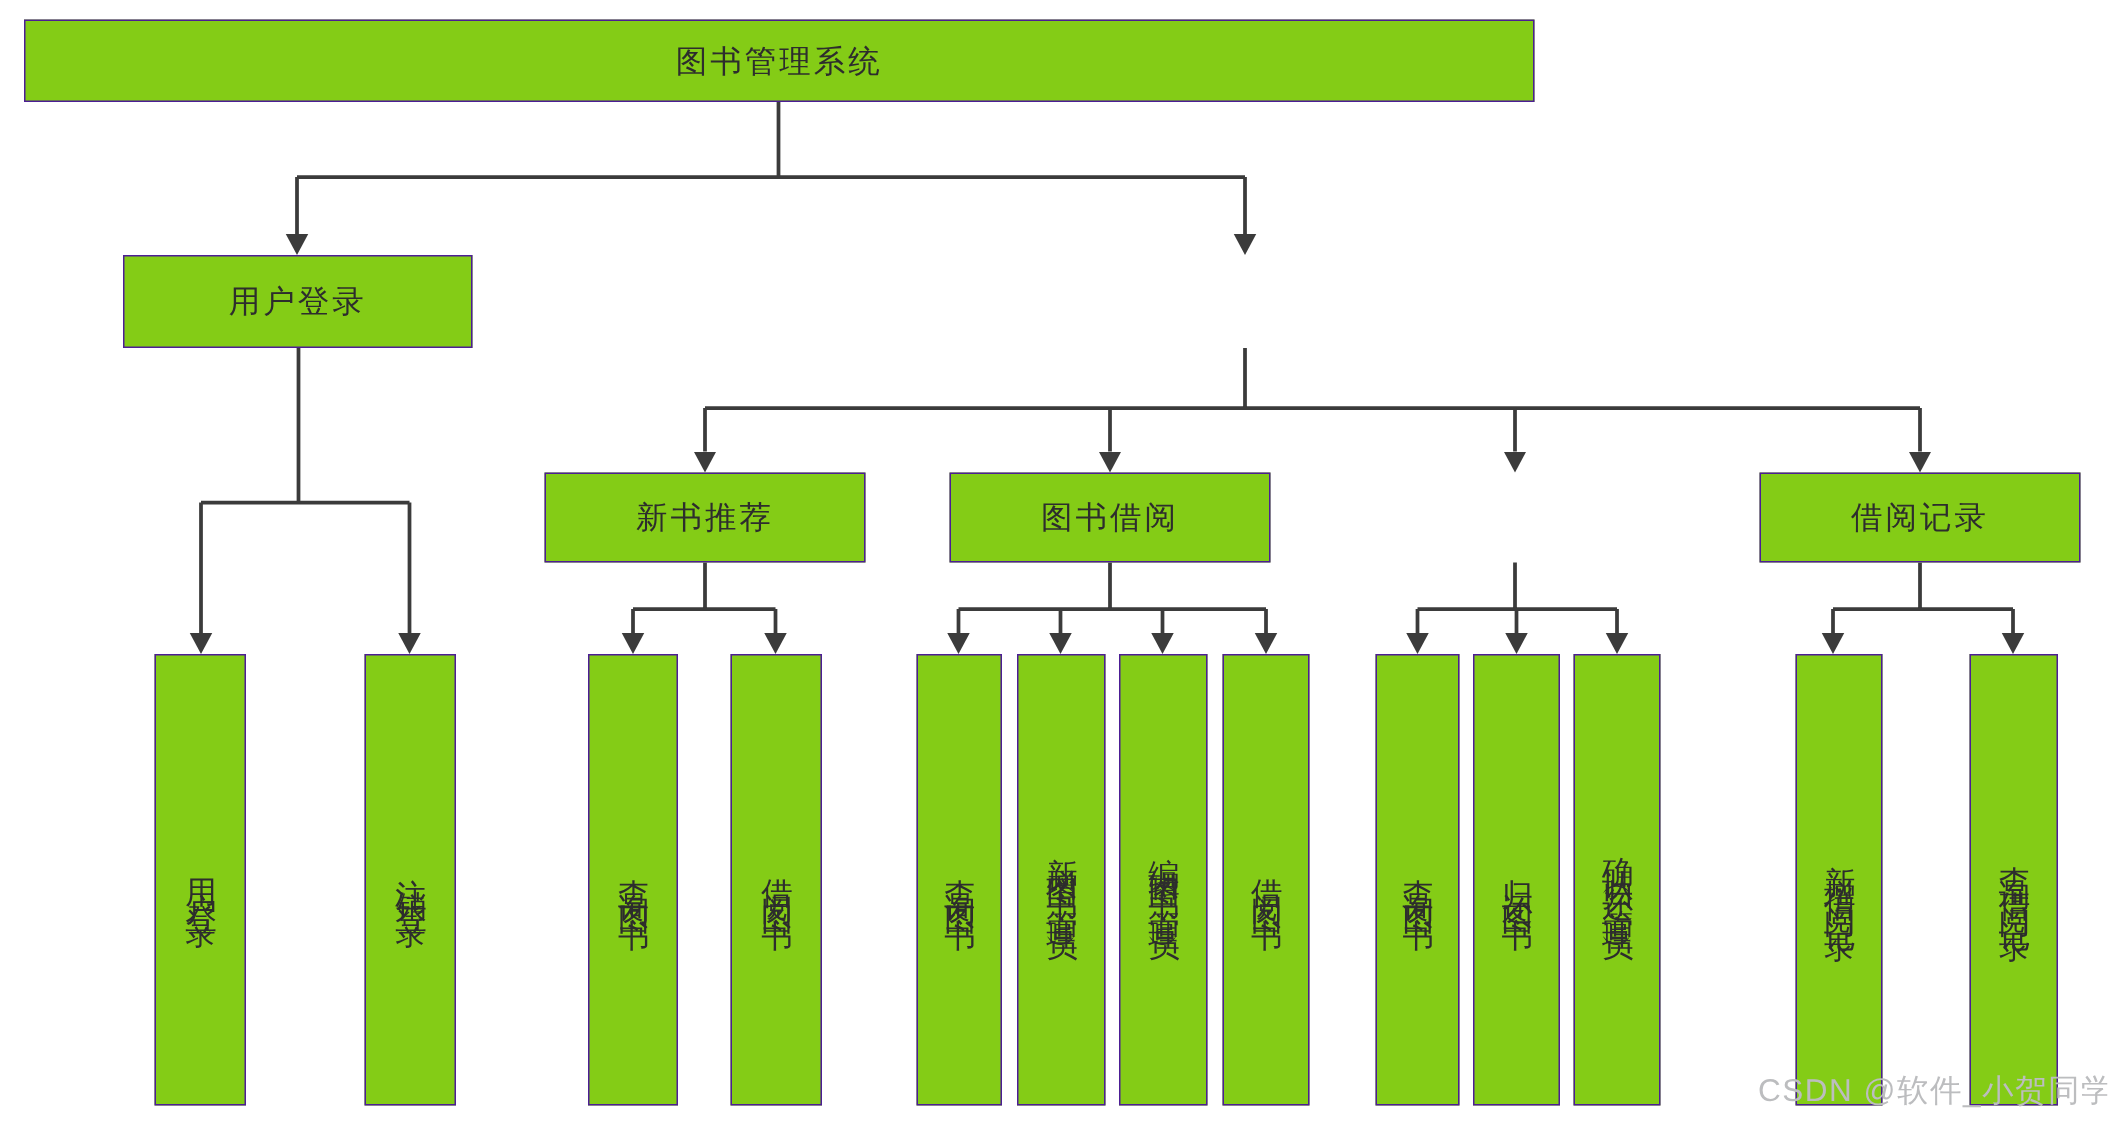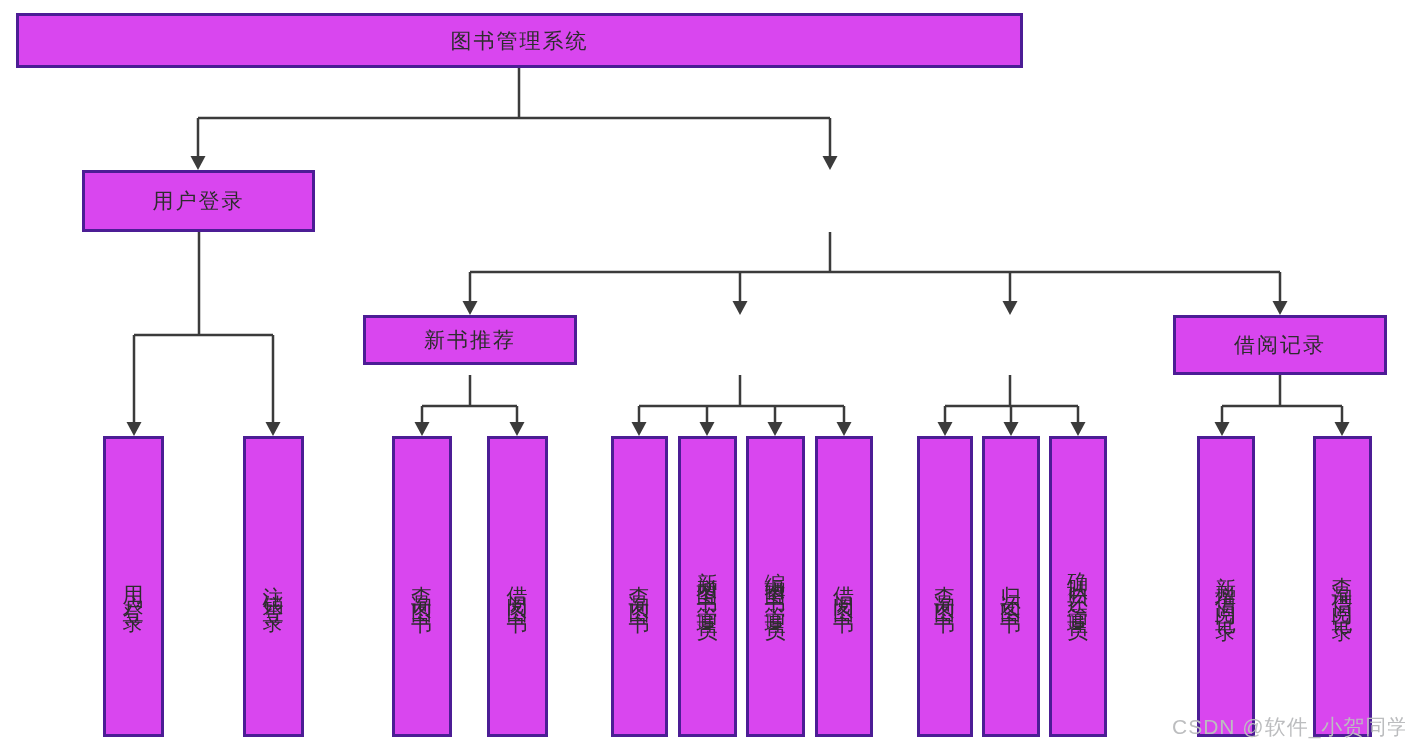--- a/index.html
+++ b/index.html
@@ -17,22 +17,22 @@
   .connectors {
     position: absolute;
     left: 0; top: 0;
     width: 1405px;
     height: 747px;
     z-index: 1;
   }
 
   .node {
     position: absolute;
-    background: #d946ef;
-    border: 3px solid #4c1d95;
+    background: #84cc16;
+    border: 1px solid #4c1d95;
     display: flex;
     align-items: center;
     justify-content: center;
     color: #2d2d2d;
     z-index: 2;
   }
 
   .hbox {
     font-size: 21px;
     letter-spacing: 2px;
@@ -48,21 +48,21 @@
     top: 436px;
     height: 301px;
   }
   .vbox.tight { letter-spacing: 7px; }
 
   
   .n-root            { left: 16px;  top: 13px;  width: 1007px; height: 55px; }
   .n-user-login      { left: 82px;  top: 170px; width: 233px;  height: 62px; }
   .n-book-mgmt       { left: 713px; top: 170px; width: 234px;  height: 62px; }
 
-  .n-new-book-rec    { left: 363px;  top: 315px; width: 214px; height: 50px; }
+  .n-new-book-rec    { left: 363px;  top: 315px; width: 214px; height: 60px; }
   .n-book-borrow     { left: 633px;  top: 315px; width: 214px; height: 60px; }
   .n-current-borrow  { left: 903px;  top: 315px; width: 214px; height: 60px; }
   .n-borrow-records  { left: 1173px; top: 315px; width: 214px; height: 60px; }
 
   .n-leaf-user-login     { left: 103px;  width: 61px; }
   .n-leaf-logout         { left: 243px;  width: 61px; }
   .n-leaf-query-book-1   { left: 392px;  width: 60px; }
   .n-leaf-borrow-book-1  { left: 487px;  width: 61px; }
   .n-leaf-query-book-2   { left: 611px;  width: 57px; }
   .n-leaf-add-book       { left: 678px;  width: 59px; }
@@ -131,20 +131,21 @@
       <line x1="1222" y1="406" x2="1222" y2="422" marker-end="url(#arrow)"></line>
       <line x1="1342" y1="406" x2="1342" y2="422" marker-end="url(#arrow)"></line>
     </g>
   </svg>
 
   <div class="node hbox n-root">图书管理系统</div>
 
   <div class="node hbox n-user-login">用户登录</div>
 
   <div class="node hbox n-new-book-rec">新书推荐</div>
+  <div class="node hbox n-book-borrow">图书借阅</div>
   <div class="node hbox n-borrow-records">借阅记录</div>
 
   <div class="node vbox n-leaf-user-login">用户登录</div>
   <div class="node vbox n-leaf-logout">注销登录</div>
 
   <div class="node vbox n-leaf-query-book-1">查询图书</div>
   <div class="node vbox n-leaf-borrow-book-1">借阅图书</div>
 
   <div class="node vbox n-leaf-query-book-2">查询图书</div>
   <div class="node vbox tight n-leaf-add-book">新增图书（管理员）</div>

